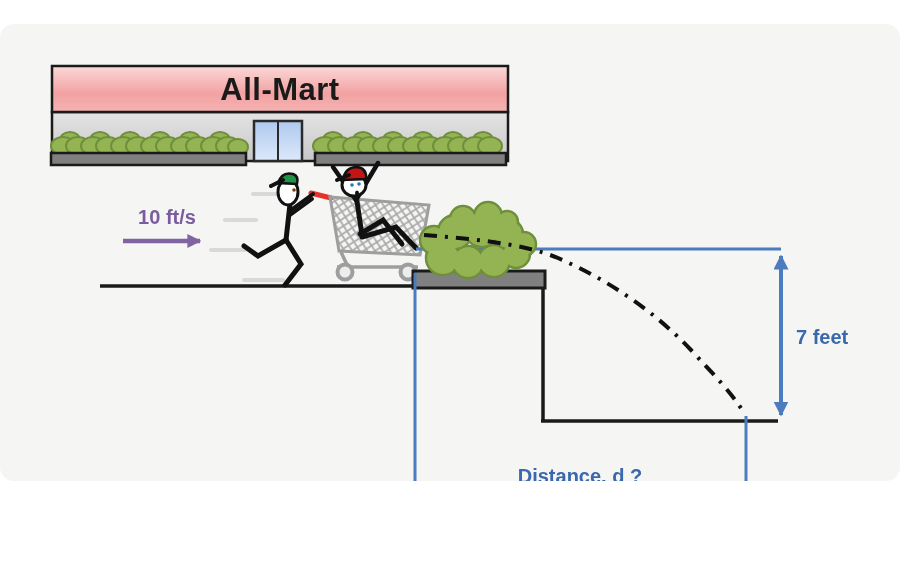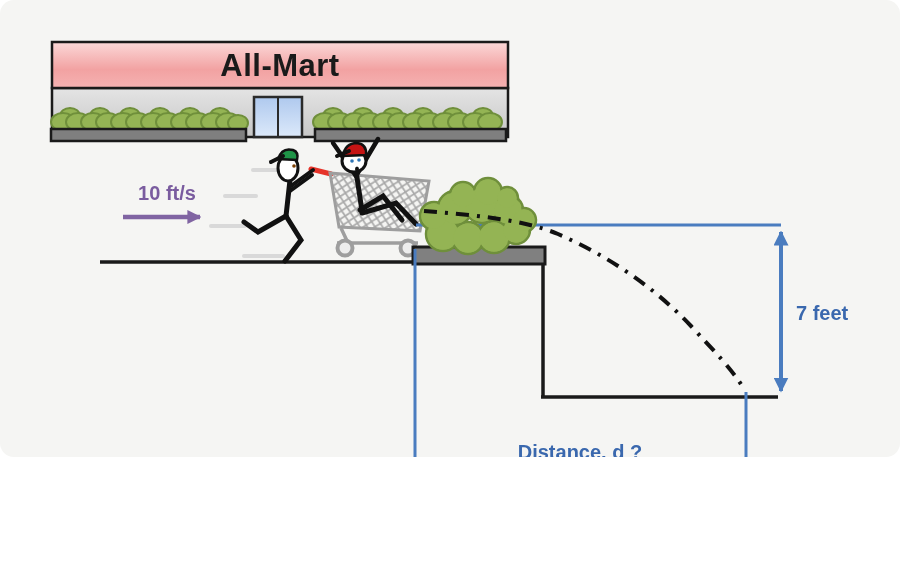--- a/index.html
+++ b/index.html
@@ -1,18 +1,18 @@
 <!DOCTYPE html>
 <html><head>
 <meta charset="utf-8">
 <style>
   html,body{margin:0;padding:0;background:#fff;}
   .canvas{
     position:relative;width:900px;height:457px;background:#f5f5f3;
-    font-family:"Liberation Sans", sans-serif;overflow:hidden;border-radius:14px;
+    font-family:"Liberation Sans", sans-serif;overflow:hidden;border-radius:14px;margin-top:24px;
   }
   svg text{font-family:"Liberation Sans", sans-serif;}
   .dim-label{font-weight:bold;font-size:20px;}
   .sign-text{font-weight:bold;font-size:31px;letter-spacing:.5px;}
   .speed-text{font-weight:bold;font-size:20px;}
 </style>
 </head>
 <body>
 
 <div class="canvas">

